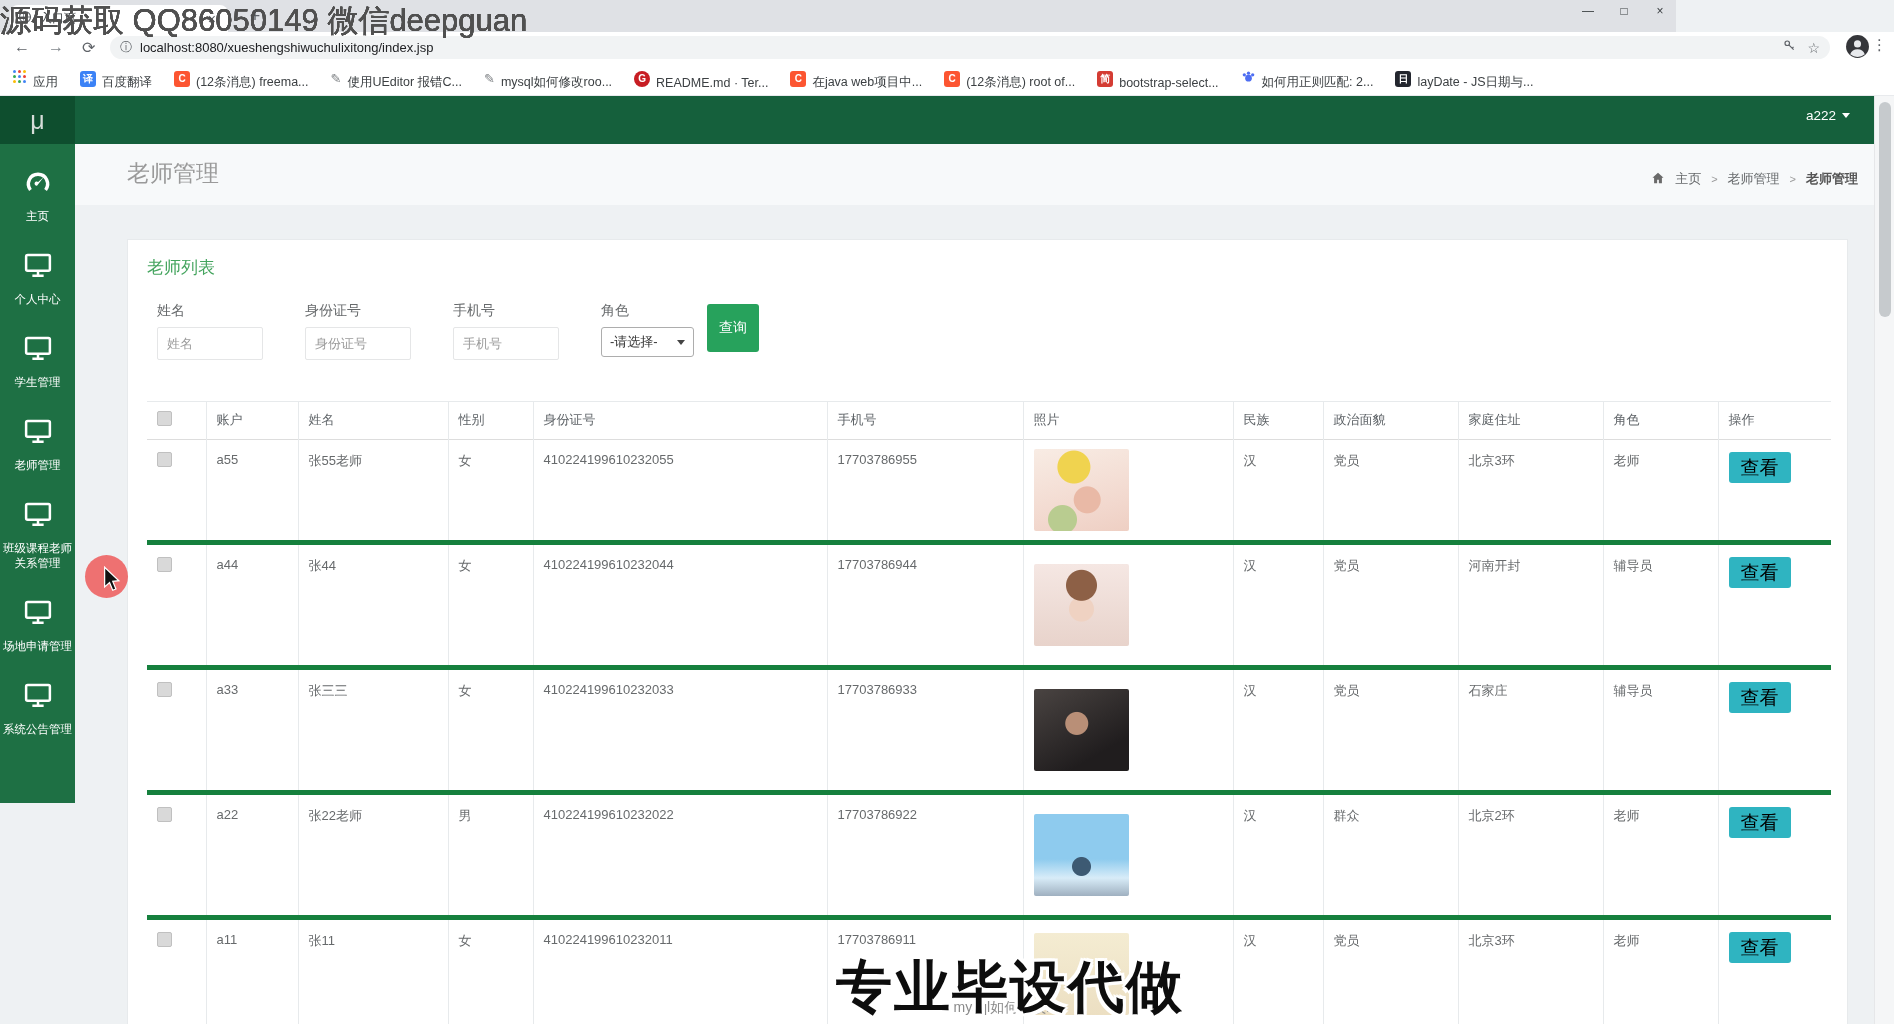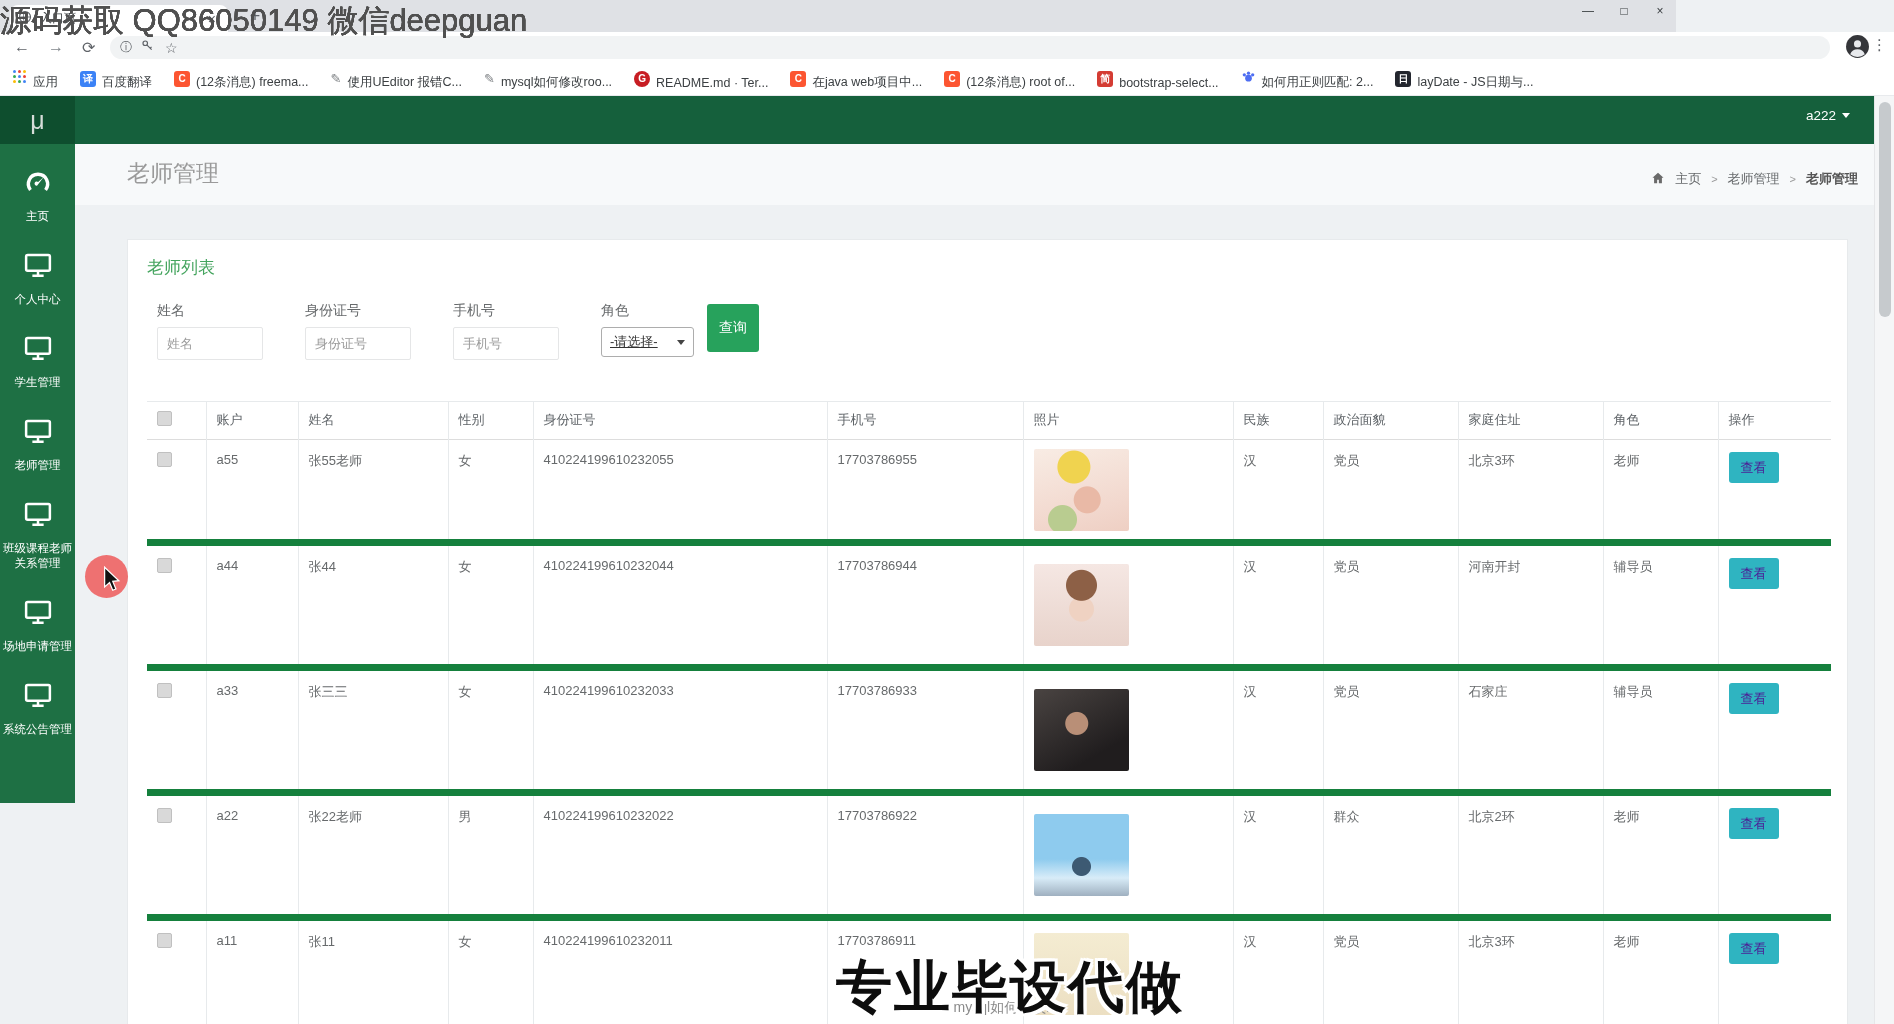--- a/index.html
+++ b/index.html
@@ -52,40 +52,40 @@
   .crumb-last{font-weight:bold;color:#555;}
 
   .card{position:absolute;left:52px;top:95px;width:1721px;height:860px;background:#fff;border:1px solid #e7eaec;}
   .card-title{position:absolute;left:19px;top:16px;font-size:17px;color:#44a45e;}
 
   .search{position:absolute;left:29px;top:62px;display:flex;align-items:flex-start;}
   .sgroup{margin-right:42px;}
   .slabel{font-size:14px;color:#676a6c;margin-bottom:7px;}
   .s-input{width:106px;height:33px;border:1px solid #e5e6e7;border-radius:2px;padding:0 9px;font-size:13px;color:#333;outline:none;}
   .s-input::placeholder{color:#9b9b9b;}
-  .s-select{width:93px;height:30px;margin-top:2px;border:1px solid #adadad;border-radius:3px;background:#fff;display:flex;align-items:center;justify-content:space-between;padding:0 8px;font-size:13px;color:#333;text-decoration:underline;}
+  .s-select{width:93px;height:30px;margin-top:2px;border:1px solid #adadad;border-radius:3px;background:#fff;display:flex;align-items:center;justify-content:space-between;padding:0 8px;font-size:13px;color:#333;}
   .sel-caret{width:0;height:0;border-left:4px solid transparent;border-right:4px solid transparent;border-top:5px solid #444;}
   .query-btn{margin-left:13px;margin-top:2px;height:48px;padding:0 12px;background:#27a25c;color:#fff;border:none;border-radius:3px;font-size:14px;cursor:pointer;}
 
   table.grid{position:absolute;left:19px;top:161px;width:1684px;border-collapse:collapse;table-layout:fixed;}
   .grid th,.grid td{border-left:1px solid #e7eaec;font-size:13px;color:#676a6c;text-align:left;padding:12px 10px;vertical-align:top;overflow:hidden;}
   .grid th:first-child,.grid td:first-child{border-left:none;}
   .grid thead tr{border-top:1px solid #e7eaec;border-bottom:1px solid #ddd;height:38px;}
   .grid th{font-weight:normal;color:#5f6468;padding:9px 10px;}
-  .grid tbody tr{border-bottom:7px solid #15803d;}
+  .grid tbody tr{border-bottom:5px solid #15803d;}
   .r1{height:103px}.r2{height:125px}.r3{height:125px}.r4{height:125px}.r5{height:112px}
   .cb{width:15px;height:15px;background:#d9d9d9;border:1px solid #c0c0c0;border-radius:2px;}
   .photo-cell{vertical-align:middle !important;padding:6px 10px !important;}
   .photo{width:95px;height:82px;border-radius:2px;}
   .photo-1{background:radial-gradient(circle at 42% 22%,#f0d34f 0 16px,rgba(0,0,0,0) 17px),radial-gradient(circle at 56% 62%,#e9b9a6 0 13px,rgba(0,0,0,0) 14px),radial-gradient(circle at 30% 86%,#b9cc90 0 14px,rgba(0,0,0,0) 15px),linear-gradient(165deg,#f8ece4,#f2d8ce 70%,#eecfc3);}
   .photo-2{background:radial-gradient(circle at 50% 26%,#8d6046 0 15px,rgba(0,0,0,0) 16px),radial-gradient(circle at 50% 55%,#efd2c2 0 12px,rgba(0,0,0,0) 13px),linear-gradient(180deg,#f5e7e3,#e8d3cb);}
   .photo-3{background:radial-gradient(circle at 45% 42%,#b98f77 0 11px,rgba(0,0,0,0) 12px),linear-gradient(150deg,#4a4442,#201d1e 75%);}
   .photo-4{background:radial-gradient(circle at 50% 64%,#3d5a73 0 9px,rgba(0,0,0,0) 10px),linear-gradient(180deg,#8ecbee 0 55%,#d8ecf8 78%,#9fb0c0);}
   .photo-5{background:linear-gradient(180deg,#f4ecd2,#ecdfc2);}
-  .view-btn{background:#2fb4c1;color:#4c1d95;border:none;border-radius:3px;font-size:13px;height:31px;padding:0 12px;cursor:pointer;}
+  .view-btn{background:#2fb4c1;color:#000000;border:none;border-radius:3px;font-size:19px;height:31px;padding:0 12px;cursor:pointer;}
 
   
   .scrollbar{position:absolute;right:0;top:96px;width:20px;height:928px;background:#f5f6f7;border-left:1px solid #e6e7e9;}
   .scroll-thumb{position:absolute;left:4px;top:6px;width:12px;height:215px;background:#c6cacd;border-radius:6px;}
 
   
   .wm{position:absolute;font-size:31px;color:rgba(80,80,80,0.55);white-space:nowrap;z-index:90;}
   .wm:nth-of-type(1){left:437px;top:4px;}
   .wm:nth-of-type(2){left:925px;top:93px;color:rgba(35,55,45,0.75);}
   .wm:nth-of-type(3){left:7px;top:185px;}
@@ -131,20 +131,21 @@
 
   <div class="toolbar">
     <div class="navicons">
       <span>←</span>
       <span class="fwd">→</span>
       <span>⟳</span>
     </div>
   </div>
   <div class="omnibox">
     <span class="omni-info">ⓘ</span>
+    <span class="omni-url">localhost:8080/xueshengshiwuchulixitong/index.jsp</span>
     <span class="omni-right">
       <span>
         <svg viewBox="0 0 20 20" width="15" height="15">
             <circle cx="7" cy="7" r="3" fill="none" stroke="#5f6368" stroke-width="1.6"></circle>
             <path d="M9.4 9.4 15.5 15.5M13.6 13.6l1.8-1.8" fill="none" stroke="#5f6368" stroke-width="1.6"></path>
           </svg>
       </span>
       <span class="star">☆</span>
     </span>
   </div>

